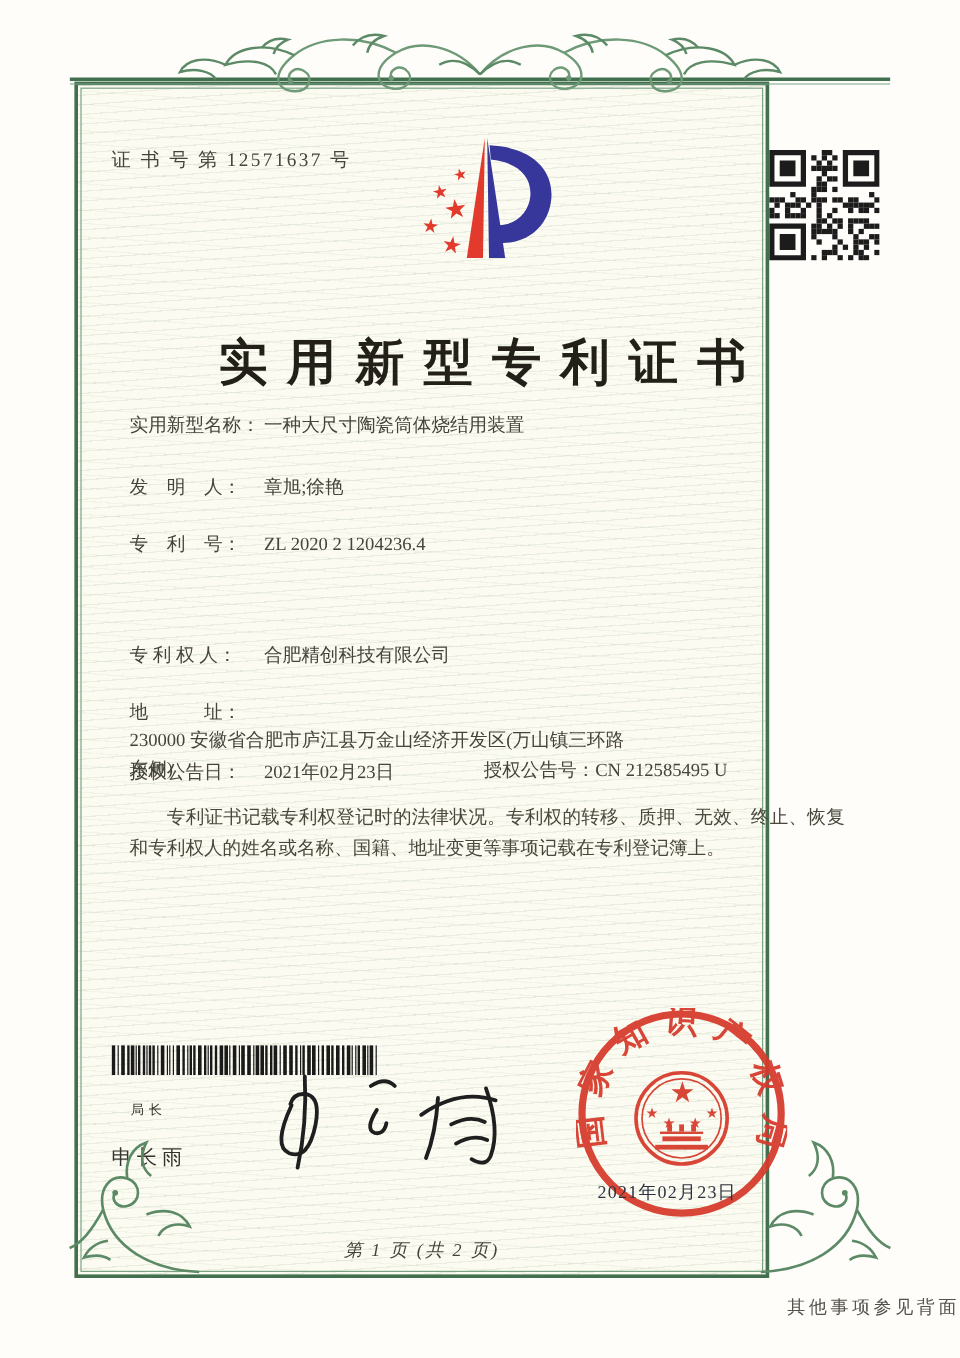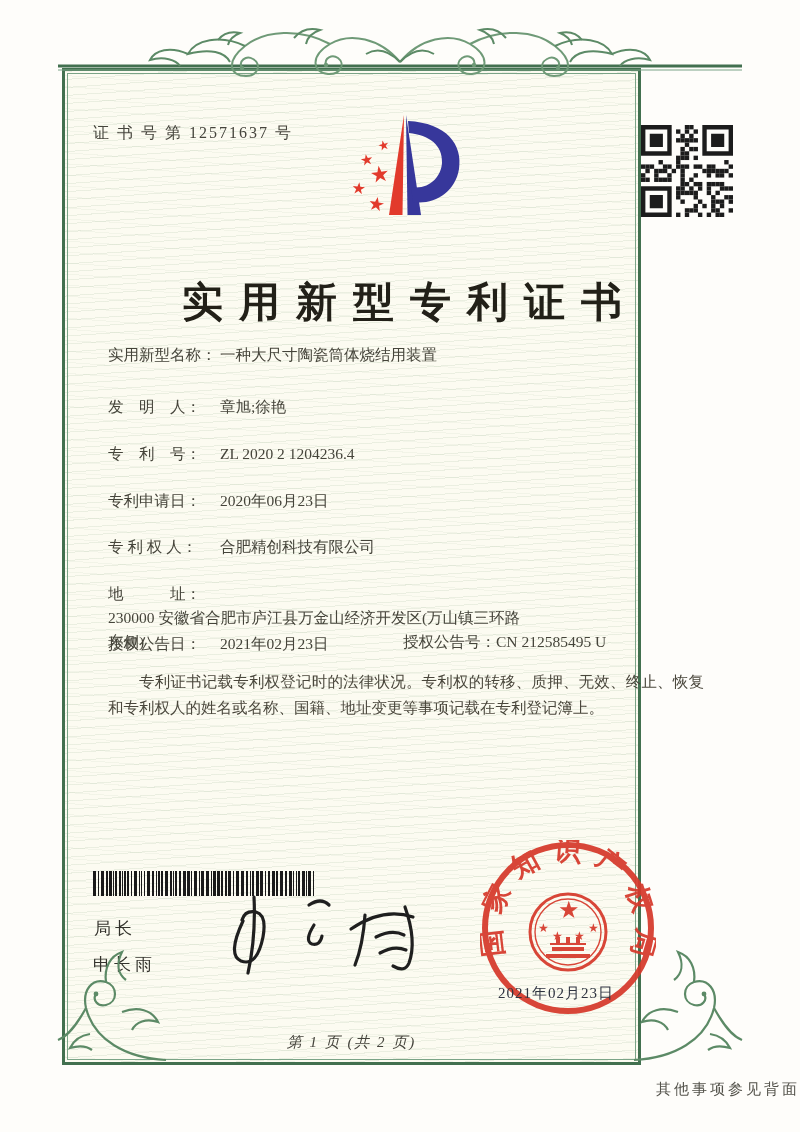--- a/index.html
+++ b/index.html
@@ -35,21 +35,21 @@
   .row{position:absolute;left:43px;font-size:15.5px;line-height:24px;color:#45443a;}
   .row .lbl{display:inline-block;width:112px;vertical-align:top;white-space:nowrap;}
   .row .val{display:inline-block;vertical-align:top;max-width:420px;}
   .row2{position:absolute;font-size:15.5px;color:#45443a;white-space:nowrap;}
   
   .paras{position:absolute;left:43px;top:598px;width:596px;font-size:15.5px;line-height:26px;
     text-align:justify;color:#4a473c;}
   .paras p{margin:0;text-indent:2em;}
   
   .barcode{position:absolute;left:28px;top:800px;width:224px;height:25px;}
-  .signer-title{position:absolute;left:29px;top:846px;font-size:17px;letter-spacing:4px;color:#33322c;}
+  .signer-title{position:absolute;left:44px;top:846px;font-size:11px;letter-spacing:4px;color:#33322c;}
   .signer-name{position:absolute;left:28px;top:882px;font-size:17px;letter-spacing:4px;color:#33322c;}
   .signature{position:absolute;left:148px;top:812px;width:230px;height:100px;z-index:2;}
   .seal{position:absolute;left:415px;top:769px;width:176px;height:176px;z-index:5;opacity:.93;}
   .seal-date{position:absolute;left:433px;top:913px;width:150px;font-size:15px;color:#2e3340;
     letter-spacing:1px;z-index:6;}
   .page-info{position:absolute;left:0;top:962px;width:100%;text-align:center;font-size:15px;
     letter-spacing:2px;color:#45443c;font-style:italic;}
   .back-note{position:absolute;left:0;top:1080px;width:800px;text-align:right;font-size:15px;
     letter-spacing:3px;color:#53524a;}
 </style>
@@ -241,23 +241,20 @@
 
   <div class="row" style="top:272px">
     <span class="lbl">实用新型名称：</span><span class="val">一种大尺寸陶瓷筒体烧结用装置</span>
   </div>
   <div class="row" style="top:324px">
     <span class="lbl">发　明　人：</span><span class="val">章旭;徐艳</span>
   </div>
   <div class="row" style="top:371px">
     <span class="lbl">专　利　号：</span><span class="val">ZL 2020 2 1204236.4</span>
   </div>
-  <div class="row" style="top:418px">
-    <span class="lbl">专利申请日：</span><span class="val">2020年06月23日</span>
-  </div>
   <div class="row" style="top:464px">
     <span class="lbl">专 利 权 人：</span><span class="val">合肥精创科技有限公司</span>
   </div>
   <div class="row" style="top:511px">
     <span class="lbl">地　　　址：</span><span class="val" style="width:420px">230000 安徽省合肥市庐江县万金山经济开发区(万山镇三环路东侧)</span>
   </div>
   <div class="row" style="top:561px">
     <span class="lbl">授权公告日：</span><span class="val">2021年02月23日</span>
   </div>
   <div class="row2" style="left:338px;top:561px">

